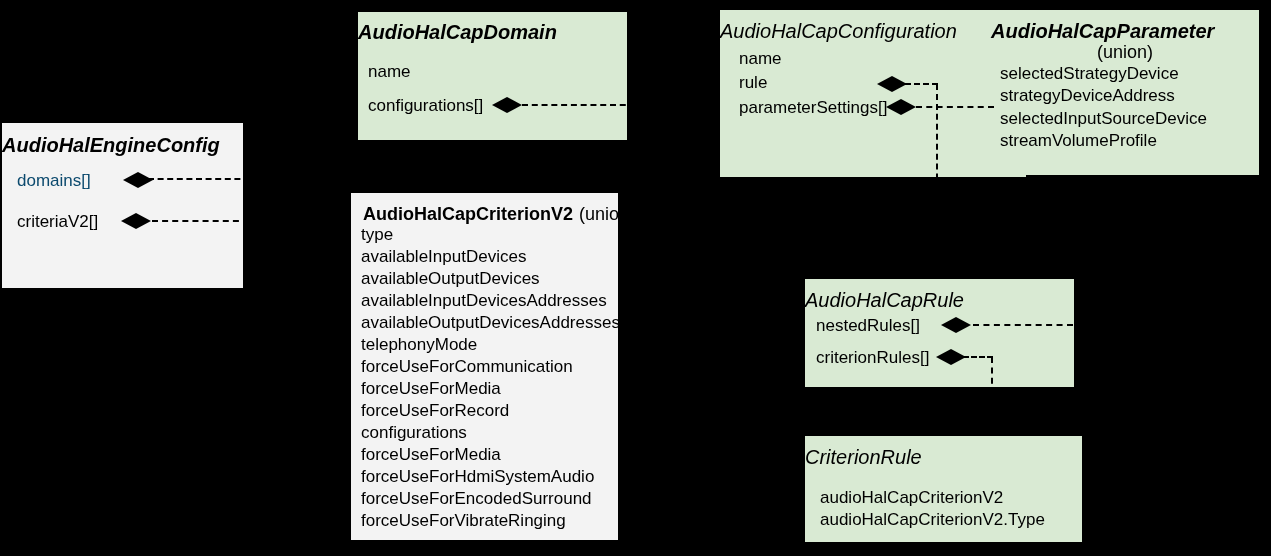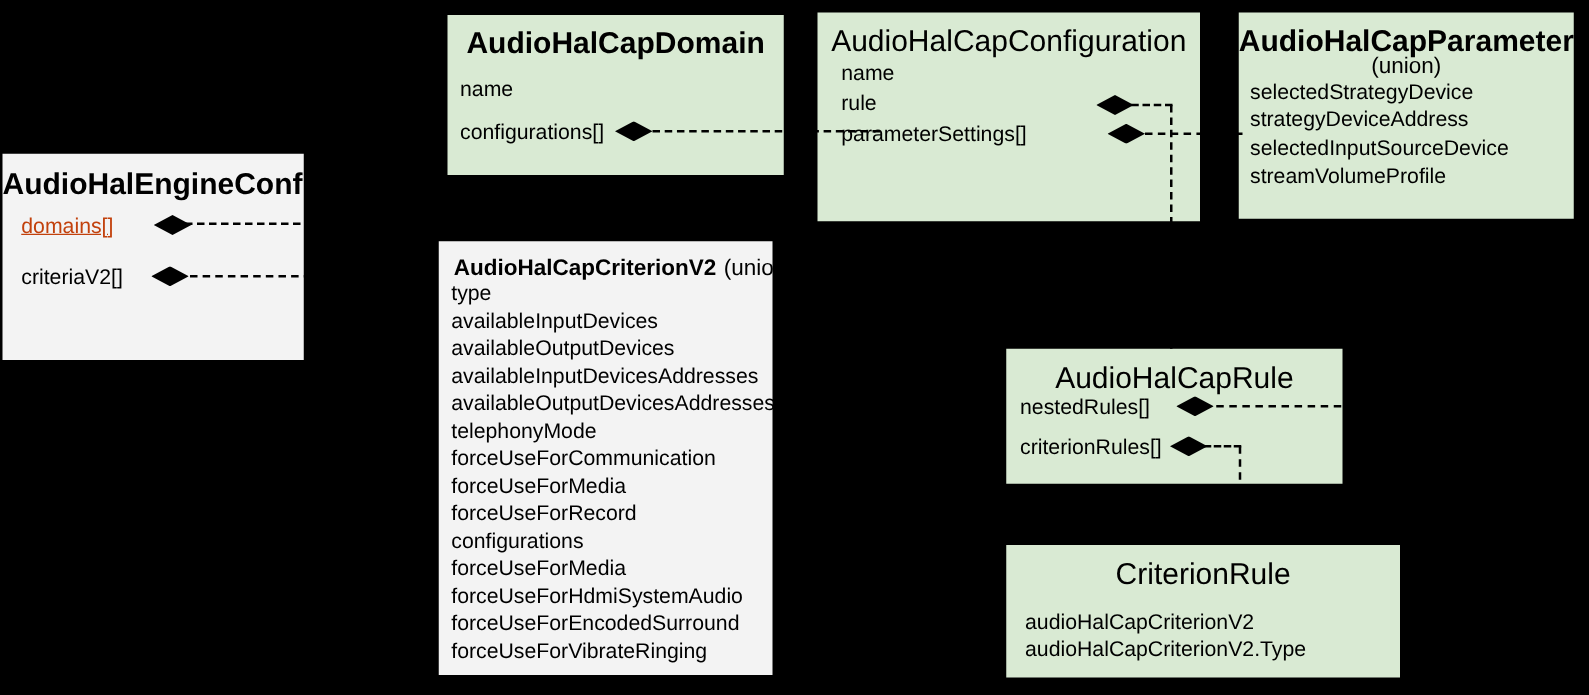--- a/index.html
+++ b/index.html
@@ -1,28 +1,28 @@
 <!DOCTYPE html>
 <html><head>
 <meta charset="utf-8">
 <style>
   html,body{margin:0;padding:0;background:#000;}
   .canvas{position:relative;width:1271px;height:556px;background:#000;
           font-family:"Liberation Sans",sans-serif;color:#000;overflow:hidden;}
   .box{position:absolute;z-index:1;}
   .box.green{background:#d9ead3;}
   .box.gray{background:#f3f3f3;}
-  .title{position:absolute;left:0;width:100%;text-align:center;font-size:24px;white-space:nowrap;}
+  .title{position:absolute;left:0;width:100%;text-align:left;font-size:20px;white-space:nowrap;font-style:italic;}
   .title.bold{font-weight:bold;}
   .title-left{position:absolute;font-size:18px;white-space:nowrap;}
   .title-left .b{font-weight:bold;}
   .title-left .suffix{font-weight:normal;margin-left:6px;}
   .subtitle{position:absolute;left:0;width:100%;text-align:center;font-size:18px;white-space:nowrap;}
   .field{position:absolute;font-size:17px;white-space:nowrap;}
-  .green-text{color:#c2410c;text-decoration:underline;}
+  .green-text{color:#0c4a6e;}
   .hline{position:absolute;z-index:2;height:0;border-top:2px dashed #000;}
   .vline{position:absolute;z-index:2;width:0;border-left:2px dashed #000;}
   .diamond{position:absolute;z-index:3;width:30px;height:16px;background:#000;
            clip-path:polygon(50% 0,100% 50%,50% 100%,0 50%);}
 </style>
 </head>
 <body>
 
 <div class="canvas">
 
@@ -31,21 +31,21 @@
     <div class="field green-text" style="left:15px;top:48px;">domains[]</div>
     <div class="field" style="left:15px;top:89px;">criteriaV2[]</div>
   </div>
 
   <div class="box green" style="left:358px;top:12px;width:269px;height:128px;">
     <div class="title bold" style="top:9px;">AudioHalCapDomain</div>
     <div class="field" style="left:10px;top:50px;">name</div>
     <div class="field" style="left:10px;top:84px;">configurations[]</div>
   </div>
 
-  <div class="box green" style="left:654px;top:10px;width:306px;height:167px;">
+  <div class="box green" style="left:720px;top:10px;width:306px;height:167px;">
     <div class="title" style="top:10px;">AudioHalCapConfiguration</div>
     <div class="field" style="left:19px;top:39px;">name</div>
     <div class="field" style="left:19px;top:63px;">rule</div>
     <div class="field" style="left:19px;top:88px;">parameterSettings[]</div>
   </div>
 
   <div class="box green" style="left:991px;top:10px;width:268px;height:165px;">
     <div class="title bold" style="top:10px;">AudioHalCapParameter</div>
     <div class="subtitle" style="top:32px;">(union)</div>
     <div class="field" style="left:9px;top:54px;">selectedStrategyDevice</div>
@@ -73,21 +73,21 @@
     <div class="field" style="left:10px;top:296px;">forceUseForEncodedSurround</div>
     <div class="field" style="left:10px;top:318px;">forceUseForVibrateRinging</div>
   </div>
 
   <div class="box green" style="left:805px;top:279px;width:269px;height:108px;">
     <div class="title" style="top:10px;">AudioHalCapRule</div>
     <div class="field" style="left:11px;top:37px;">nestedRules[]</div>
     <div class="field" style="left:11px;top:69px;">criterionRules[]</div>
   </div>
 
-  <div class="box green" style="left:805px;top:436px;width:315px;height:106px;">
+  <div class="box green" style="left:805px;top:436px;width:277px;height:106px;">
     <div class="title" style="top:10px;">CriterionRule</div>
     <div class="field" style="left:15px;top:52px;">audioHalCapCriterionV2</div>
     <div class="field" style="left:15px;top:74px;">audioHalCapCriterionV2.Type</div>
   </div>
 
   <div class="hline" style="left:148px;top:178px;width:102px;"></div>
   <div class="vline" style="left:249px;top:124px;height:56px;"></div>
 
   <div class="hline" style="left:152px;top:220px;width:97px;"></div>
   <div class="vline" style="left:247px;top:221px;height:69px;"></div>

